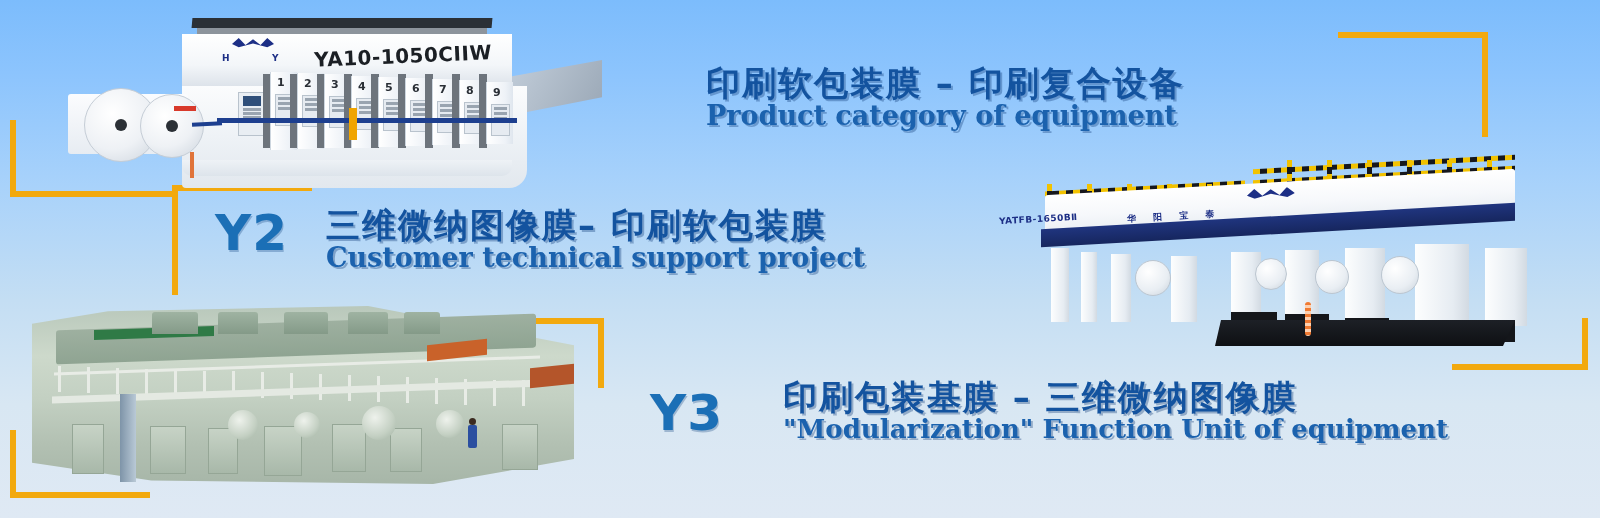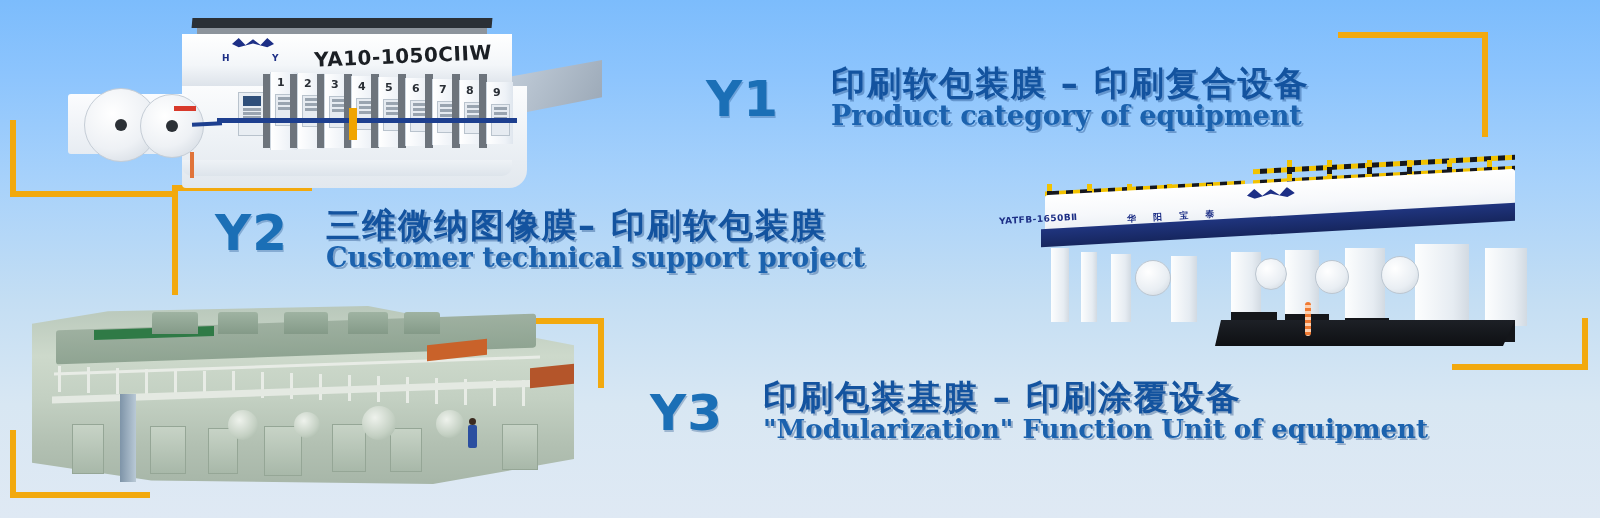--- a/index.html
+++ b/index.html
@@ -60,21 +60,21 @@
     line-height:1.05;
     letter-spacing:0px;
     white-space:nowrap;
     text-shadow:2px 2px 0 rgba(18,60,120,.35);
   }
   #row-y1{left:706px;top:66px;}
   #row-y1 .ycode{margin-right:52px;margin-top:8px;}
   #row-y2{left:215px;top:208px;}
   #row-y2 .ycode{margin-right:38px;}
   #row-y3{left:650px;top:380px;}
-  #row-y3 .ycode{margin-right:40px;margin-top:8px;}
+  #row-y3 .ycode{margin-right:60px;margin-top:8px;}
   #row-y3 .en{font-size:26px;}
 
   
   .machine{position:absolute;}
 
   
   #machine-rotogravure{left:62px;top:10px;width:540px;height:170px;}
   .m1-canopy{position:absolute;left:130px;top:8px;width:300px;height:10px;background:#2b3036;transform:skewX(-5deg);}
   .m1-canopy2{position:absolute;left:135px;top:18px;width:290px;height:6px;background:#8d949c;}
   .m1-body{
@@ -409,36 +409,35 @@
     <div class="m3-film"></div>
     <div class="m3-orangeA"></div>
     <div class="m3-orangeB"></div>
     <div class="m3-worker">
       <span class="head"></span>
       <span class="body"></span>
     </div>
   </div>
 
   <div class="row" id="row-y1">
-    <div class="ycode">Y1</div>
     <div class="txtblock">
       <div class="cn">印刷软包装膜 – 印刷复合设备</div>
       <div class="en">Product category of equipment</div>
     </div>
   </div>
 
   <div class="row" id="row-y2">
     <div class="ycode">Y2</div>
     <div class="txtblock">
       <div class="cn">三维微纳图像膜– 印刷软包装膜</div>
       <div class="en">Customer technical support project</div>
     </div>
   </div>
 
   <div class="row" id="row-y3">
     <div class="ycode">Y3</div>
     <div class="txtblock">
-      <div class="cn">印刷包装基膜  –   印刷涂覆设备</div>
+      <div class="cn">印刷包装基膜  –   三维微纳图像膜</div>
       <div class="en">"Modularization" Function Unit of equipment</div>
     </div>
   </div>
 
 </div>
 
 </body></html>

